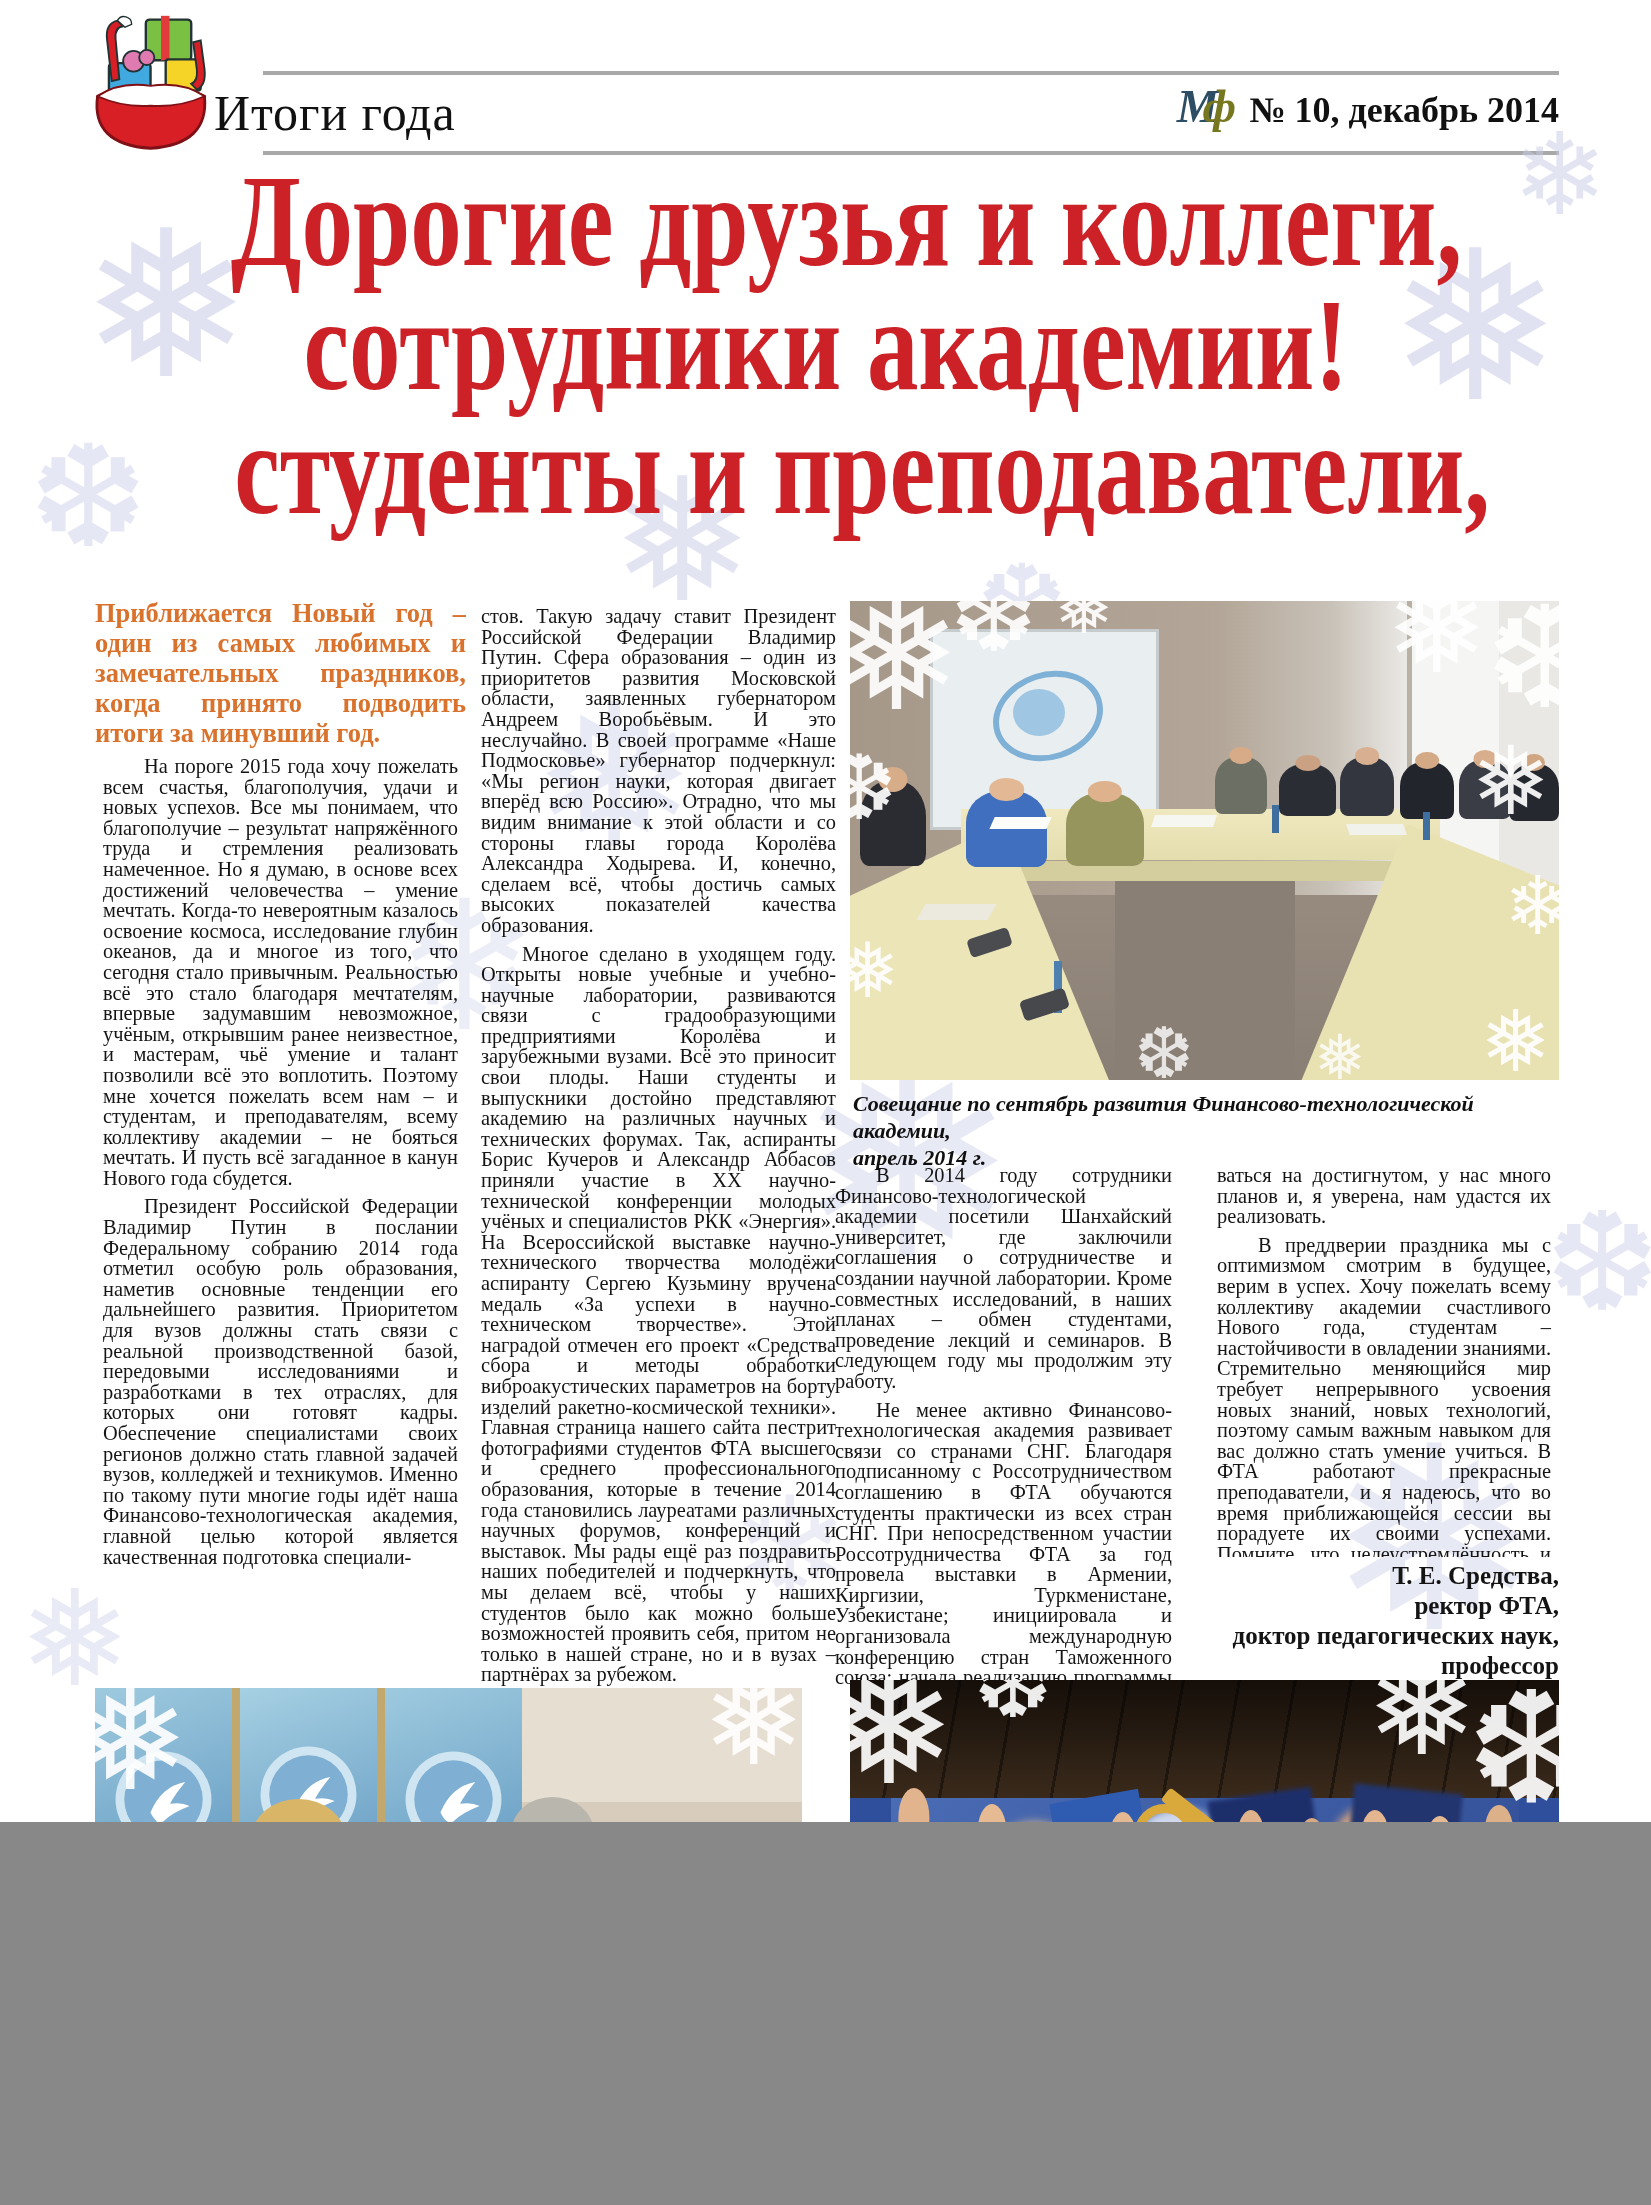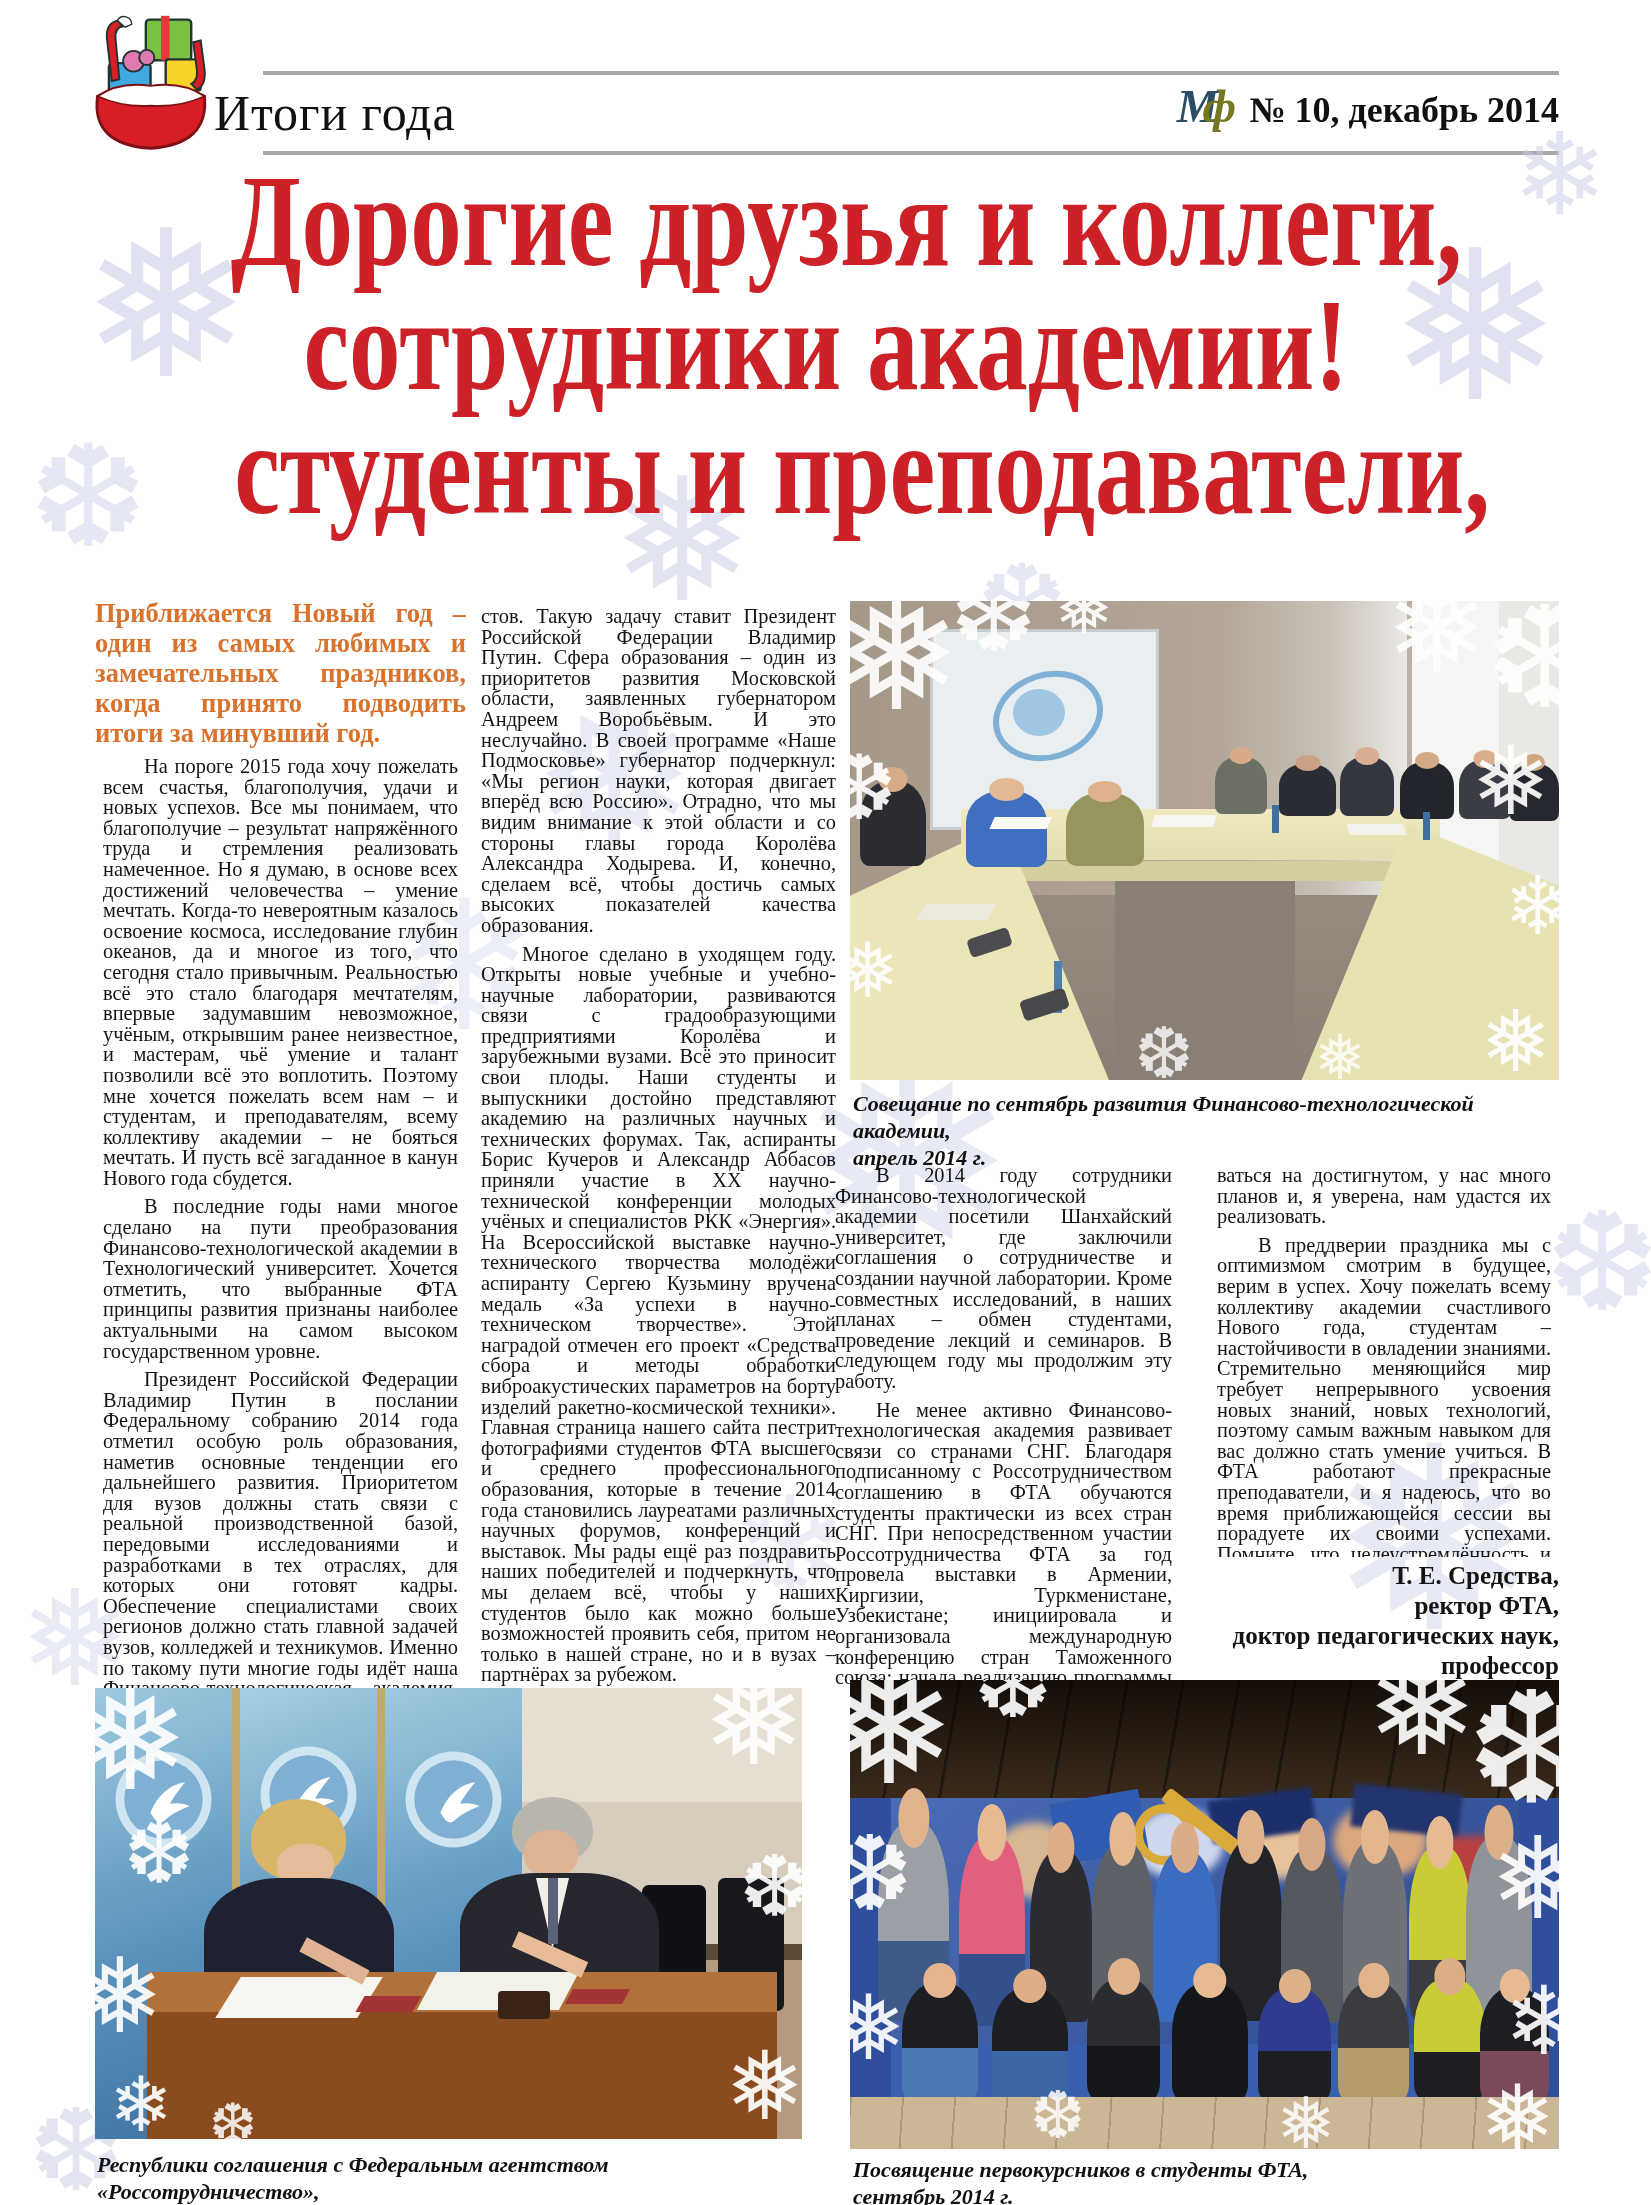--- a/index.html
+++ b/index.html
@@ -1,16 +1,16 @@
 <!DOCTYPE html>
 <html lang="ru" style="font-size:7.6px"><head>
 <meta charset="utf-8">
 <style>
   html,body{margin:0;padding:0;background:#888}
-  #page{position:relative;width:1651px;height:2205px;background:#ffffff;
+  #page{position:relative;width:1651px;height:1822px;background:#ffffff;
         font-family:"Liberation Serif",serif;color:#141414;overflow:hidden}
   .abs{position:absolute}
   
   .rule{position:absolute;height:4.3px;background:#a8a8a8}
   #page-num{position:absolute;font-size:63px;font-weight:normal;color:#111}
   #section-title{position:absolute;font-size:50px;letter-spacing:0.9px;color:#111}
   #issue-row{position:absolute;display:flex;align-items:baseline;gap:13.3px}
   #mf-logo{font-style:italic;font-weight:bold;font-size:47px;line-height:1}
   #mf-logo .m{color:#2c4d63}
   #mf-logo .f{color:#77771f;margin-left:-16px}
@@ -83,21 +83,20 @@
   <span class="snow" style="left:796px;top:1033px;font-size:265px;opacity:.42">❅</span>
   <span class="snow" style="left:1545px;top:1194px;font-size:137px;opacity:.45">❆</span>
   <span class="snow" style="left:1327px;top:1412px;font-size:256px;opacity:.42">❅</span>
   <span class="snow" style="left:730px;top:1478px;font-size:142px;opacity:.35">❄</span>
   <span class="snow" style="left:19px;top:1573px;font-size:133px;opacity:.4">❅</span>
   <span class="snow" style="left:28.4px;top:2094px;font-size:114px;opacity:.5">❆</span>
 
   <div class="col" style="left:95px;top:598px;width:371px;height:1090px">
     <div class="intro">Приближается Новый год – один из самых любимых и замечательных праздников, когда принято подводить итоги за минувший год.</div>
   <p>На пороге 2015 года хочу пожелать всем счастья, благополучия, удачи и новых успехов. Все мы понимаем, что благополучие – результат напряжённого труда и стремления реализовать намеченное. Но я думаю, в основе всех достижений человечества – умение мечтать. Когда-то невероятным казалось освоение космоса, исследование глубин океанов, да и многое из того, что сегодня стало привычным. Реальностью всё это стало благодаря мечтателям, впервые задумавшим невозможное, учёным, открывшим ранее неизвестное, и мастерам, чьё умение и талант позволили всё это воплотить. Поэтому мне хочется пожелать всем нам – и студентам, и преподавателям, всему коллективу академии – не бояться мечтать. И пусть всё загаданное в канун Нового года сбудется.</p>
-      <p>В последние годы нами многое сделано на пути преобразования Финансово-технологической академии в Технологический университет. Хочется отметить, что выбранные ФТА принципы развития признаны наиболее актуальными на самом высоком государственном уровне.</p>
       <p>Президент Российской Федерации Владимир Путин в послании Федеральному собранию 2014 года отметил особую роль образования, наметив основные тенденции его дальнейшего развития. Приоритетом для вузов должны стать связи с реальной производственной базой, передовыми исследованиями и разработками в тех отраслях, для которых они готовят кадры. Обеспечение специалистами своих регионов должно стать главной задачей вузов, колледжей и техникумов. Именно по такому пути многие годы идёт наша Финансово-технологическая академия, главной целью которой является качественная подготовка специали-</p>
     </div>
 
   <div class="col" style="left:473px;top:598px;width:371px;height:1090px">
       <p class="cont">стов. Такую задачу ставит Президент Российской Федерации Владимир Путин. Сфера образования – один из приоритетов развития Московской области, заявленных губернатором Андреем Воробьёвым. И это неслучайно. В своей программе «Наше Подмосковье» губернатор подчеркнул: «Мы регион науки, которая двигает вперёд всю Россию». Отрадно, что мы видим внимание к этой области и со стороны главы города Королёва Александра Ходырева. И, конечно, сделаем всё, чтобы достичь самых высоких показателей качества образования.</p>
       <p>Многое сделано в уходящем году. Открыты новые учебные и учебно-научные лаборатории, развиваются связи с градообразующими предприятиями Королёва и зарубежными вузами. Всё это приносит свои плоды. Наши студенты и выпускники достойно представляют академию на различных научных и технических форумах. Так, аспиранты Борис Кучеров и Александр Аббасов приняли участие в XX научно-технической конференции молодых учёных и специалистов РКК «Энергия». На Всероссийской выставке научно-технического творчества молодёжи аспиранту Сергею Кузьмину вручена медаль «За успехи в научно-техническом творчестве». Этой наградой отмечен его проект «Средства сбора и методы обработки виброакустических параметров на борту изделий ракетно-космической техники». Главная страница нашего сайта пестрит фотографиями студентов ФТА высшего и среднего профессионального образования, которые в течение 2014 года становились лауреатами различных научных форумов, конференций и выставок. Мы рады ещё раз поздравить наших победителей и подчеркнуть, что мы делаем всё, чтобы у наших студентов было как можно больше возможностей проявить себя, притом не только в нашей стране, но и в вузах – партнёрах за рубежом.</p>
     </div>
 
   <div class="col" style="left:827px;top:1157px;width:353px;height:531px">
       <p>В 2014 году сотрудники Финансово-технологической академии посетили Шанхайский университет, где заключили соглашения о сотрудничестве и создании научной лаборатории. Кроме совместных исследований, в наших планах – обмен студентами, проведение лекций и семинаров. В следующем году мы продолжим эту работу.</p>

